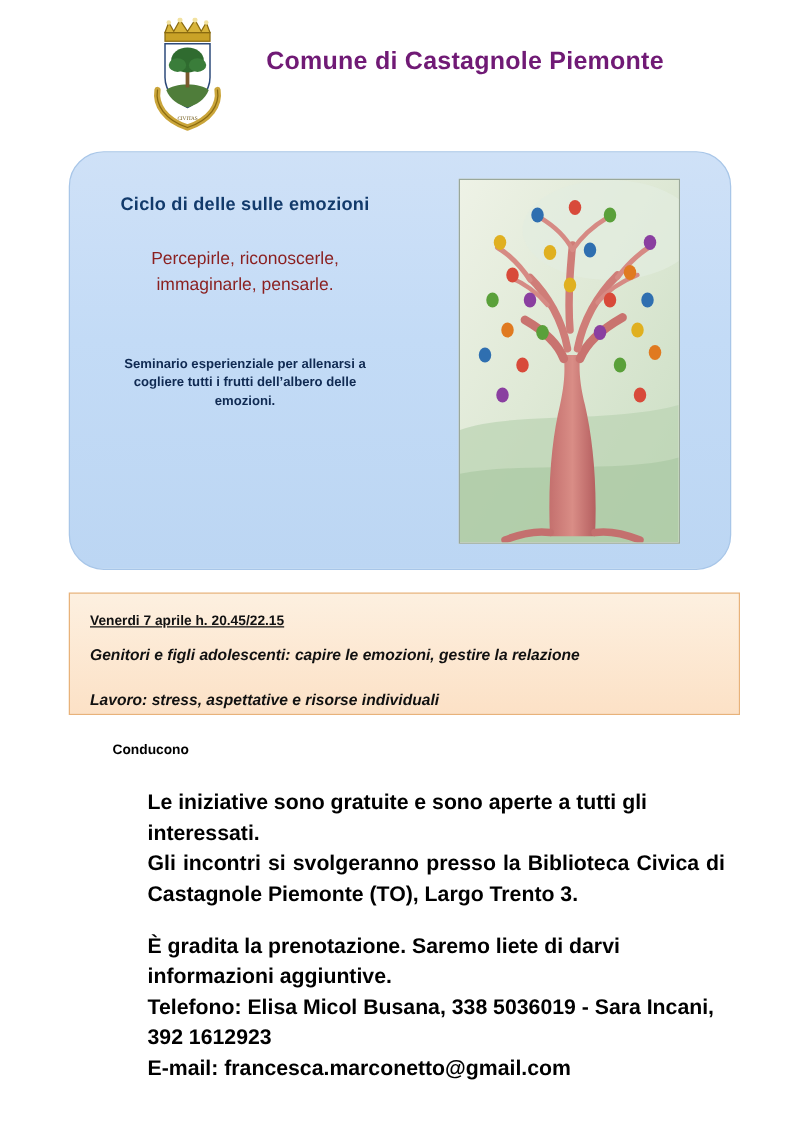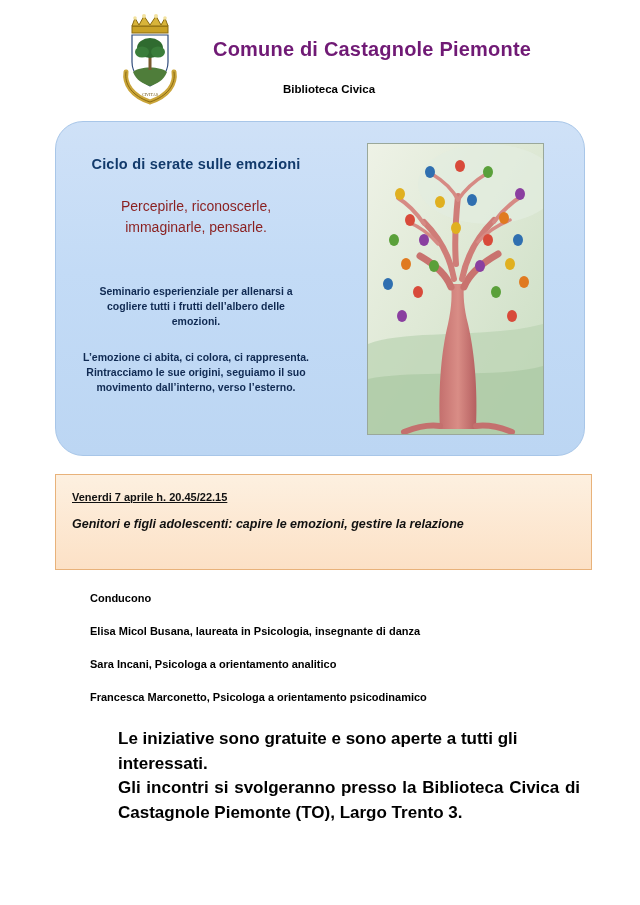--- a/index.html
+++ b/index.html
@@ -112,21 +112,21 @@
     background: #e9efe2;
     position: relative;
     overflow: hidden;
   }
 
   
   .orange-box {
     margin: 18px 48px 0 55px;
     border: 1px solid #e8b27a;
     background: linear-gradient(180deg,#fdf0e0 0%, #fce1c6 100%);
-    padding: 16px 16px 16px 16px;
+    padding: 16px 16px 4px 16px;
     box-sizing: border-box;
   }
   .date-line {
     font-size: 11px;
     font-weight: bold;
     text-decoration: underline;
     color: #111;
   }
   .event-title {
     font-size: 12.5px;
@@ -184,33 +184,31 @@
       <ellipse cx="28" cy="38" rx="7" ry="5.5" fill="#3a7d3a"></ellipse>
       <ellipse cx="44" cy="38" rx="7" ry="5.5" fill="#3a7d3a"></ellipse>
 
       <path d="M12 58 C10 70 18 82 36 88 C54 82 62 70 60 58" fill="none" stroke="#caa53a" stroke-width="5" stroke-linecap="round"></path>
       <path d="M12 58 C10 70 18 82 36 88 C54 82 62 70 60 58" fill="none" stroke="#8a6b10" stroke-width="1" stroke-linecap="round"></path>
       <text x="36" y="82" font-size="4.2" fill="#6b5310" text-anchor="middle" font-family="Liberation Serif, serif">CIVITAS</text>
     </svg>
   </div>
   <div class="header-text">
     <div class="comune-title">Comune di Castagnole Piemonte</div>
-    <div class="biblioteca-title">Biblioteca Civica</div>
   </div>
 </div>
 
 <div class="blue-panel">
   <div class="panel-left">
-    <div class="ciclo">Ciclo di serate sulle emozioni</div>
+    <div class="ciclo">Ciclo di delle sulle emozioni</div>
     <div class="percepirle">
       <div>Percepirle, riconoscerle,</div>
       <div>immaginarle, pensarle.</div>
     </div>
     <div class="seminario">Seminario esperienziale per allenarsi a cogliere tutti i frutti dell’albero delle emozioni.</div>
-    <div class="emozione">L’emozione ci abita, ci colora, ci rappresenta. Rintracciamo le sue origini, seguiamo il suo movimento dall’interno, verso l’esterno.</div>
   </div>
   <div class="panel-right">
     <div class="tree-frame">
       <svg width="175" height="290" viewBox="0 0 175 290">
         <defs>
           <linearGradient id="bgwash" x1="0" y1="0" x2="1" y2="1">
             <stop offset="0%" stop-color="#eef2e6"></stop>
             <stop offset="45%" stop-color="#dfe9d6"></stop>
             <stop offset="100%" stop-color="#c9ddc2"></stop>
           </linearGradient>
@@ -271,28 +269,29 @@
     </div>
   </div>
 </div>
 
 <div class="orange-box">
   <div>
     <div class="date-line">Venerdi 7 aprile h. 20.45/22.15</div>
     <div class="event-title">Genitori e figli adolescenti:  capire le emozioni, gestire la relazione</div>
   </div>
   <div class="spacer-block">
+    <div class="event-title">Lavoro: stress, aspettative e risorse individuali</div>
   </div>
 </div>
 
 <div>
   <div class="conduce">Conducono</div>
-  <div class="conduce" style="margin-top:0;">
-    <div class="conduce-item">Elisa Micol Busana, laureata in Psicologia, insegnante di  danza</div>
-    <div class="conduce-item">Sara Incani, Psicologa a orientamento analitico</div>
-    <div class="conduce-item">Francesca Marconetto, Psicologa a orientamento psicodinamico</div>
-  </div>
 </div>
 
 <div class="footer">
   <p>Le iniziative sono gratuite e sono aperte a tutti gli interessati.</p>
   <p class="just">Gli incontri si svolgeranno presso la Biblioteca Civica di Castagnole Piemonte (TO), Largo Trento 3.</p>
+  <div class="footer-block2">
+    <p>È gradita la prenotazione. Saremo liete di darvi informazioni aggiuntive.</p>
+    <p>Telefono: Elisa Micol Busana, 338 5036019 - Sara Incani, 392 1612923</p>
+    <p>E-mail: francesca.marconetto@gmail.com</p>
+  </div>
 </div>
 
 </body></html>

